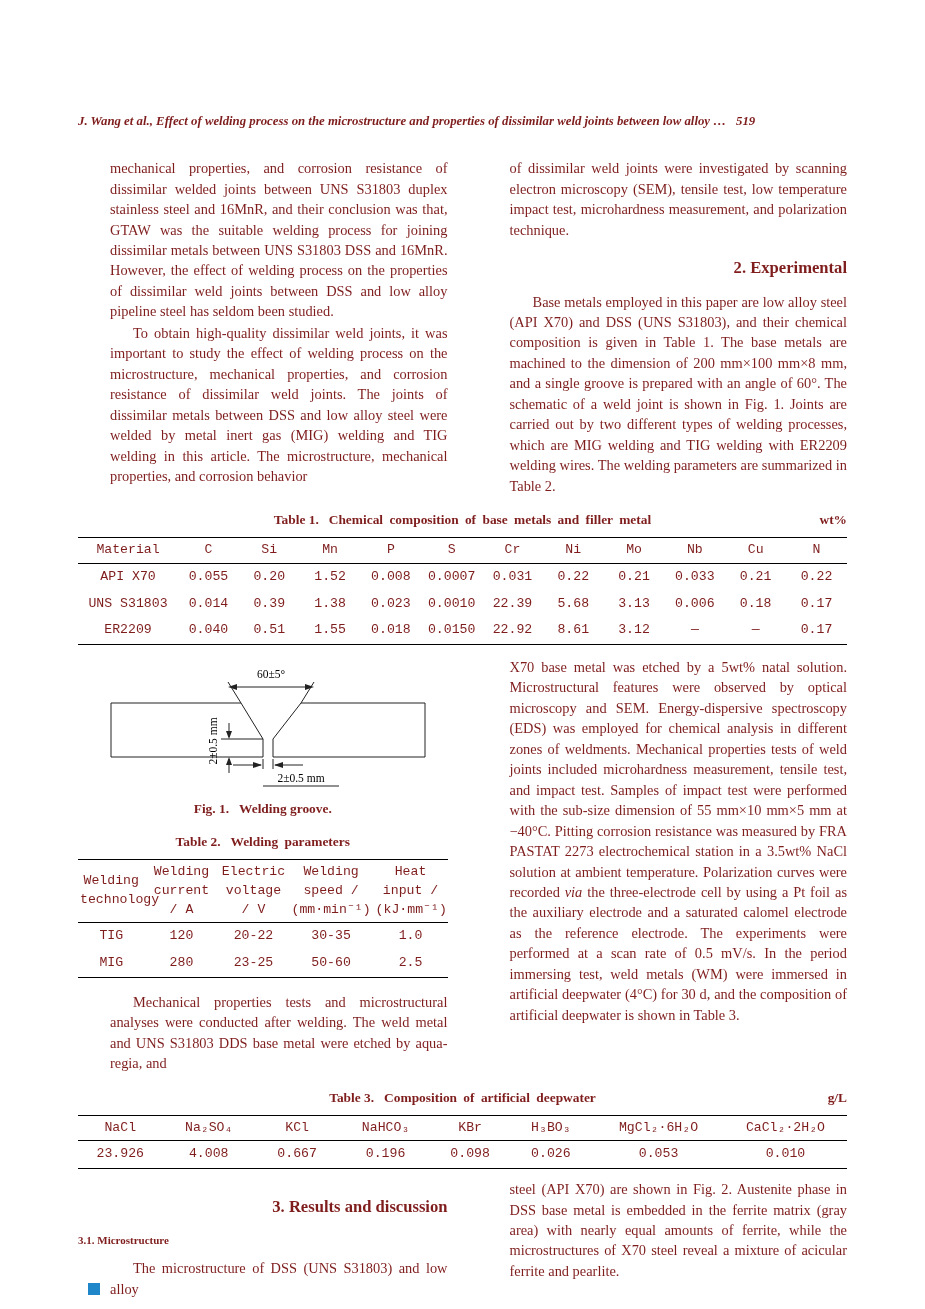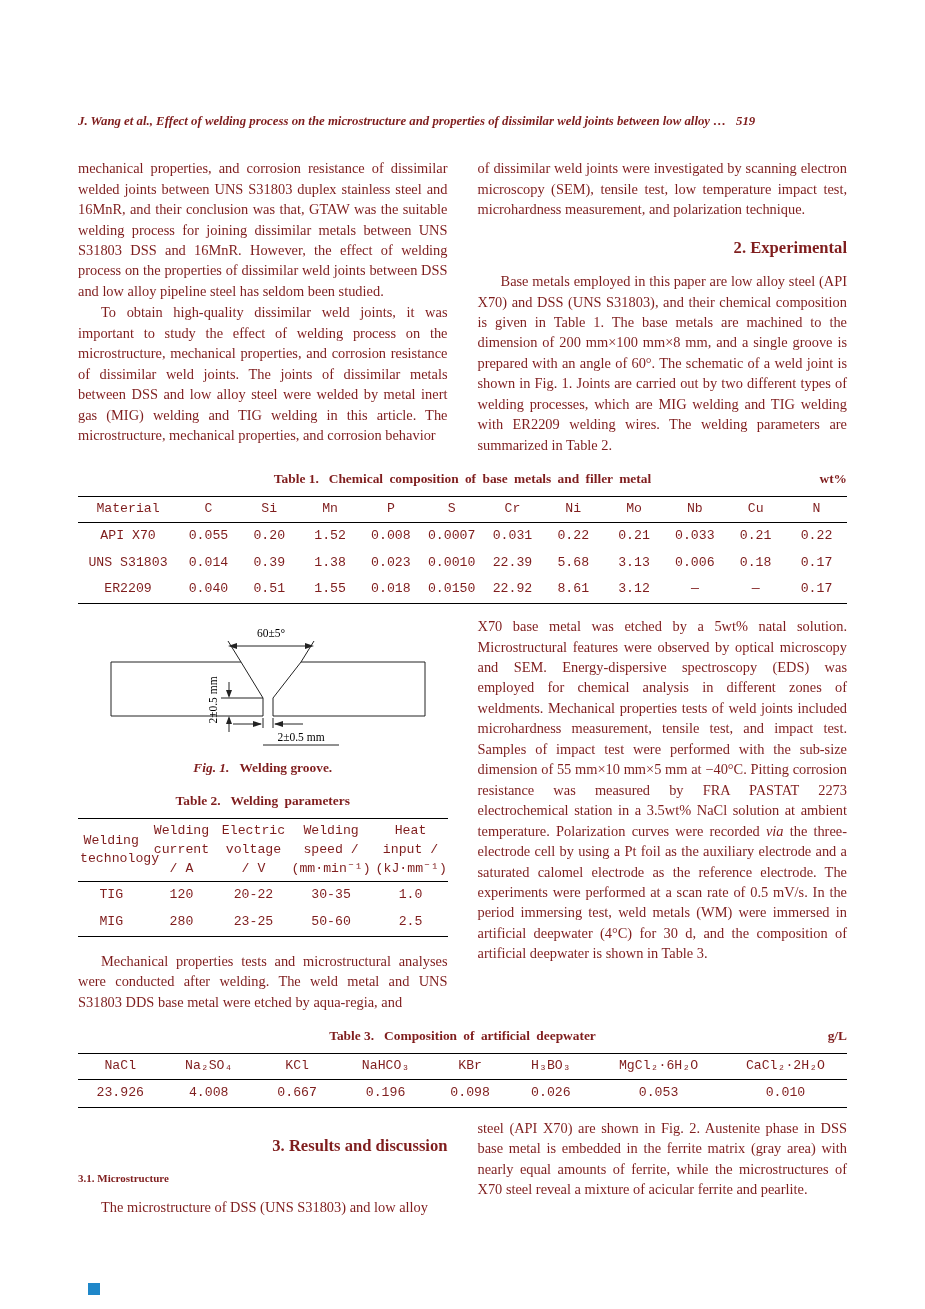--- a/index.html
+++ b/index.html
@@ -12,21 +12,21 @@
   }
   .running-head {
     display:flex; align-items:baseline; white-space:nowrap;
     font-size:12.8px; font-weight:bold; font-style:italic;
     margin-bottom:28px;
   }
   .running-head .rh-text { overflow:hidden; }
   .running-head .rh-page { margin-left:10px; }
   .cols { display:flex; gap:30px; }
   .col { flex:1; min-width:0; }
-  p { text-align:justify; }
+  p { text-align:justify;margin-left:32px; }
   p.indent { text-indent:1.6em; }
   p + p { margin-top:1px; }
   .h2 { font-weight:bold; font-size:16.6px; margin:16px 0 12px 0;text-align:right; }
   .h3 { font-weight:bold; font-size:11px; margin:14px 0 10px 0; }
   .tcaption {
     position:relative; text-align:center; font-weight:bold;
     font-size:13.4px; margin:14px 0 8px 0;
   }
   .tcaption .cap-label { margin-right:10px; }
   .tcaption .cap-text { word-spacing:3px; }
@@ -42,21 +42,21 @@
   }
   tbody td { text-align:center; vertical-align:middle; padding:4px 2px; }
   .t-full { margin-bottom:4px; }
   .row2 { margin-top:12px;justify-content:space-between; }
   .fig-wrap { padding:4px 0 0 0; text-align:center; }
   .fig-wrap svg { display:block; margin:0 auto; }
   .fig svg line, .fig svg path.ln { stroke:#222; stroke-width:1; fill:none; }
   .fig svg path.ar { fill:#222; stroke:none; }
   .fig svg text { font-family:"Liberation Serif","DejaVu Serif",serif; font-size:11.5px; fill:#000; }
   .figcaption { text-align:center; font-weight:bold; font-size:13.4px; margin:8px 0 4px 0; }
-  .figcaption .cap-label { margin-right:10px;font-style:italic; }
+  .figcaption .cap-label { margin-right:10px; }
   .after-table-p { margin-top:14px; }
   .row3 { margin-top:10px; }
   .corner-mark { position:absolute; left:88px; top:1283px; width:12px; height:12px; }
 </style>
 </head>
 <body>
 
 <div class="page">
 
   <div class="running-head">

